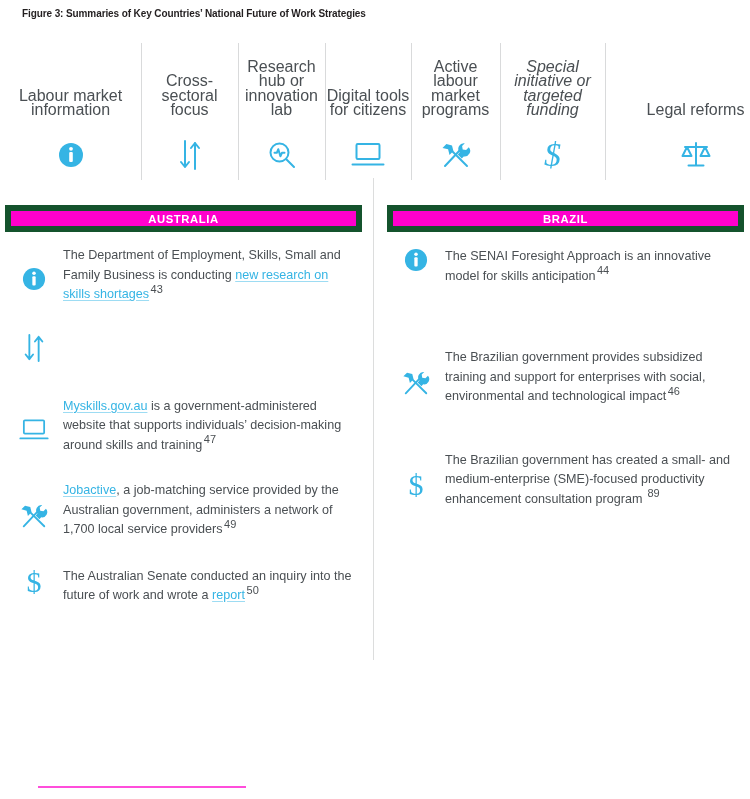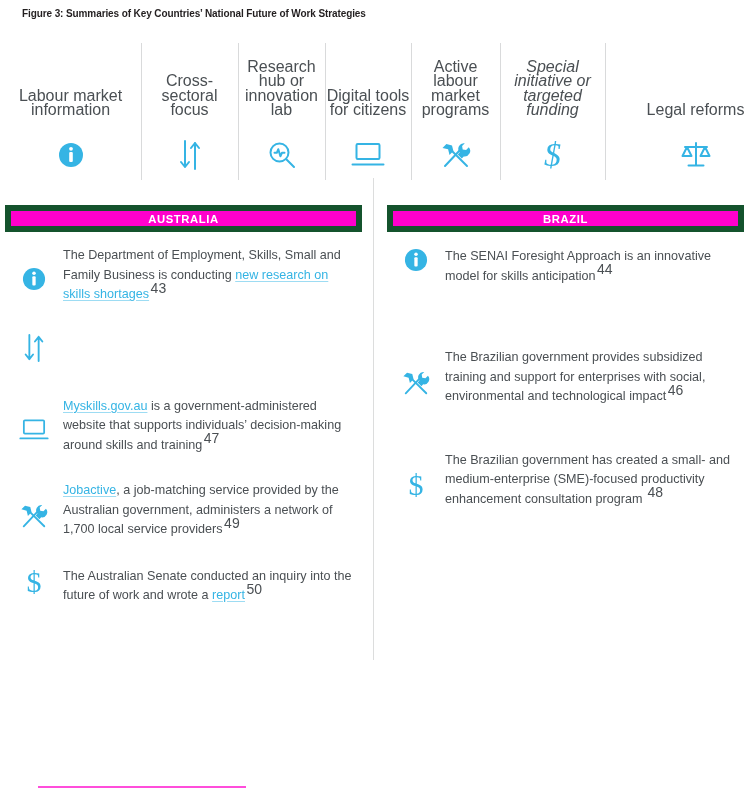--- a/index.html
+++ b/index.html
@@ -120,21 +120,21 @@
     padding-right: 4px;
   }
   .entry-text a,
   .entry-text .lnk {
     color: #35b4e4;
     text-decoration: underline;
     text-decoration-color: #9ddcf3;
     text-underline-offset: 2px;
   }
   .entry-text sup {
-    font-size: 14px;
+    font-size: 11px;
     vertical-align: super;
     line-height: 0;
     padding-left: 1.5px;
   }
 
   
   .mid-rule {
     position: absolute;
     left: 373px;
     top: 178px;
@@ -345,20 +345,20 @@
       <div class="entry-text">
         <span>The Brazilian government provides subsidized training and support for enterprises with social, environmental and technological impact</span><sup>46</sup>
       </div>
     </div>
 
     <div class="entry">
       <div class="entry-icon">
         <span class="dollar" style="font-size:30px; line-height:28px;">$</span>
       </div>
       <div class="entry-text">
-        <span>The Brazilian government has created a small- and medium-enterprise (SME)-focused productivity enhancement consultation program </span><sup>48</sup>
+        <span>The Brazilian government has created a small- and medium-enterprise (SME)-focused productivity enhancement consultation program </span><sup>89</sup>
       </div>
     </div>
 
   </div>
 </div>
 
 <div class="footnote-rule"></div>
 
 </body></html>

